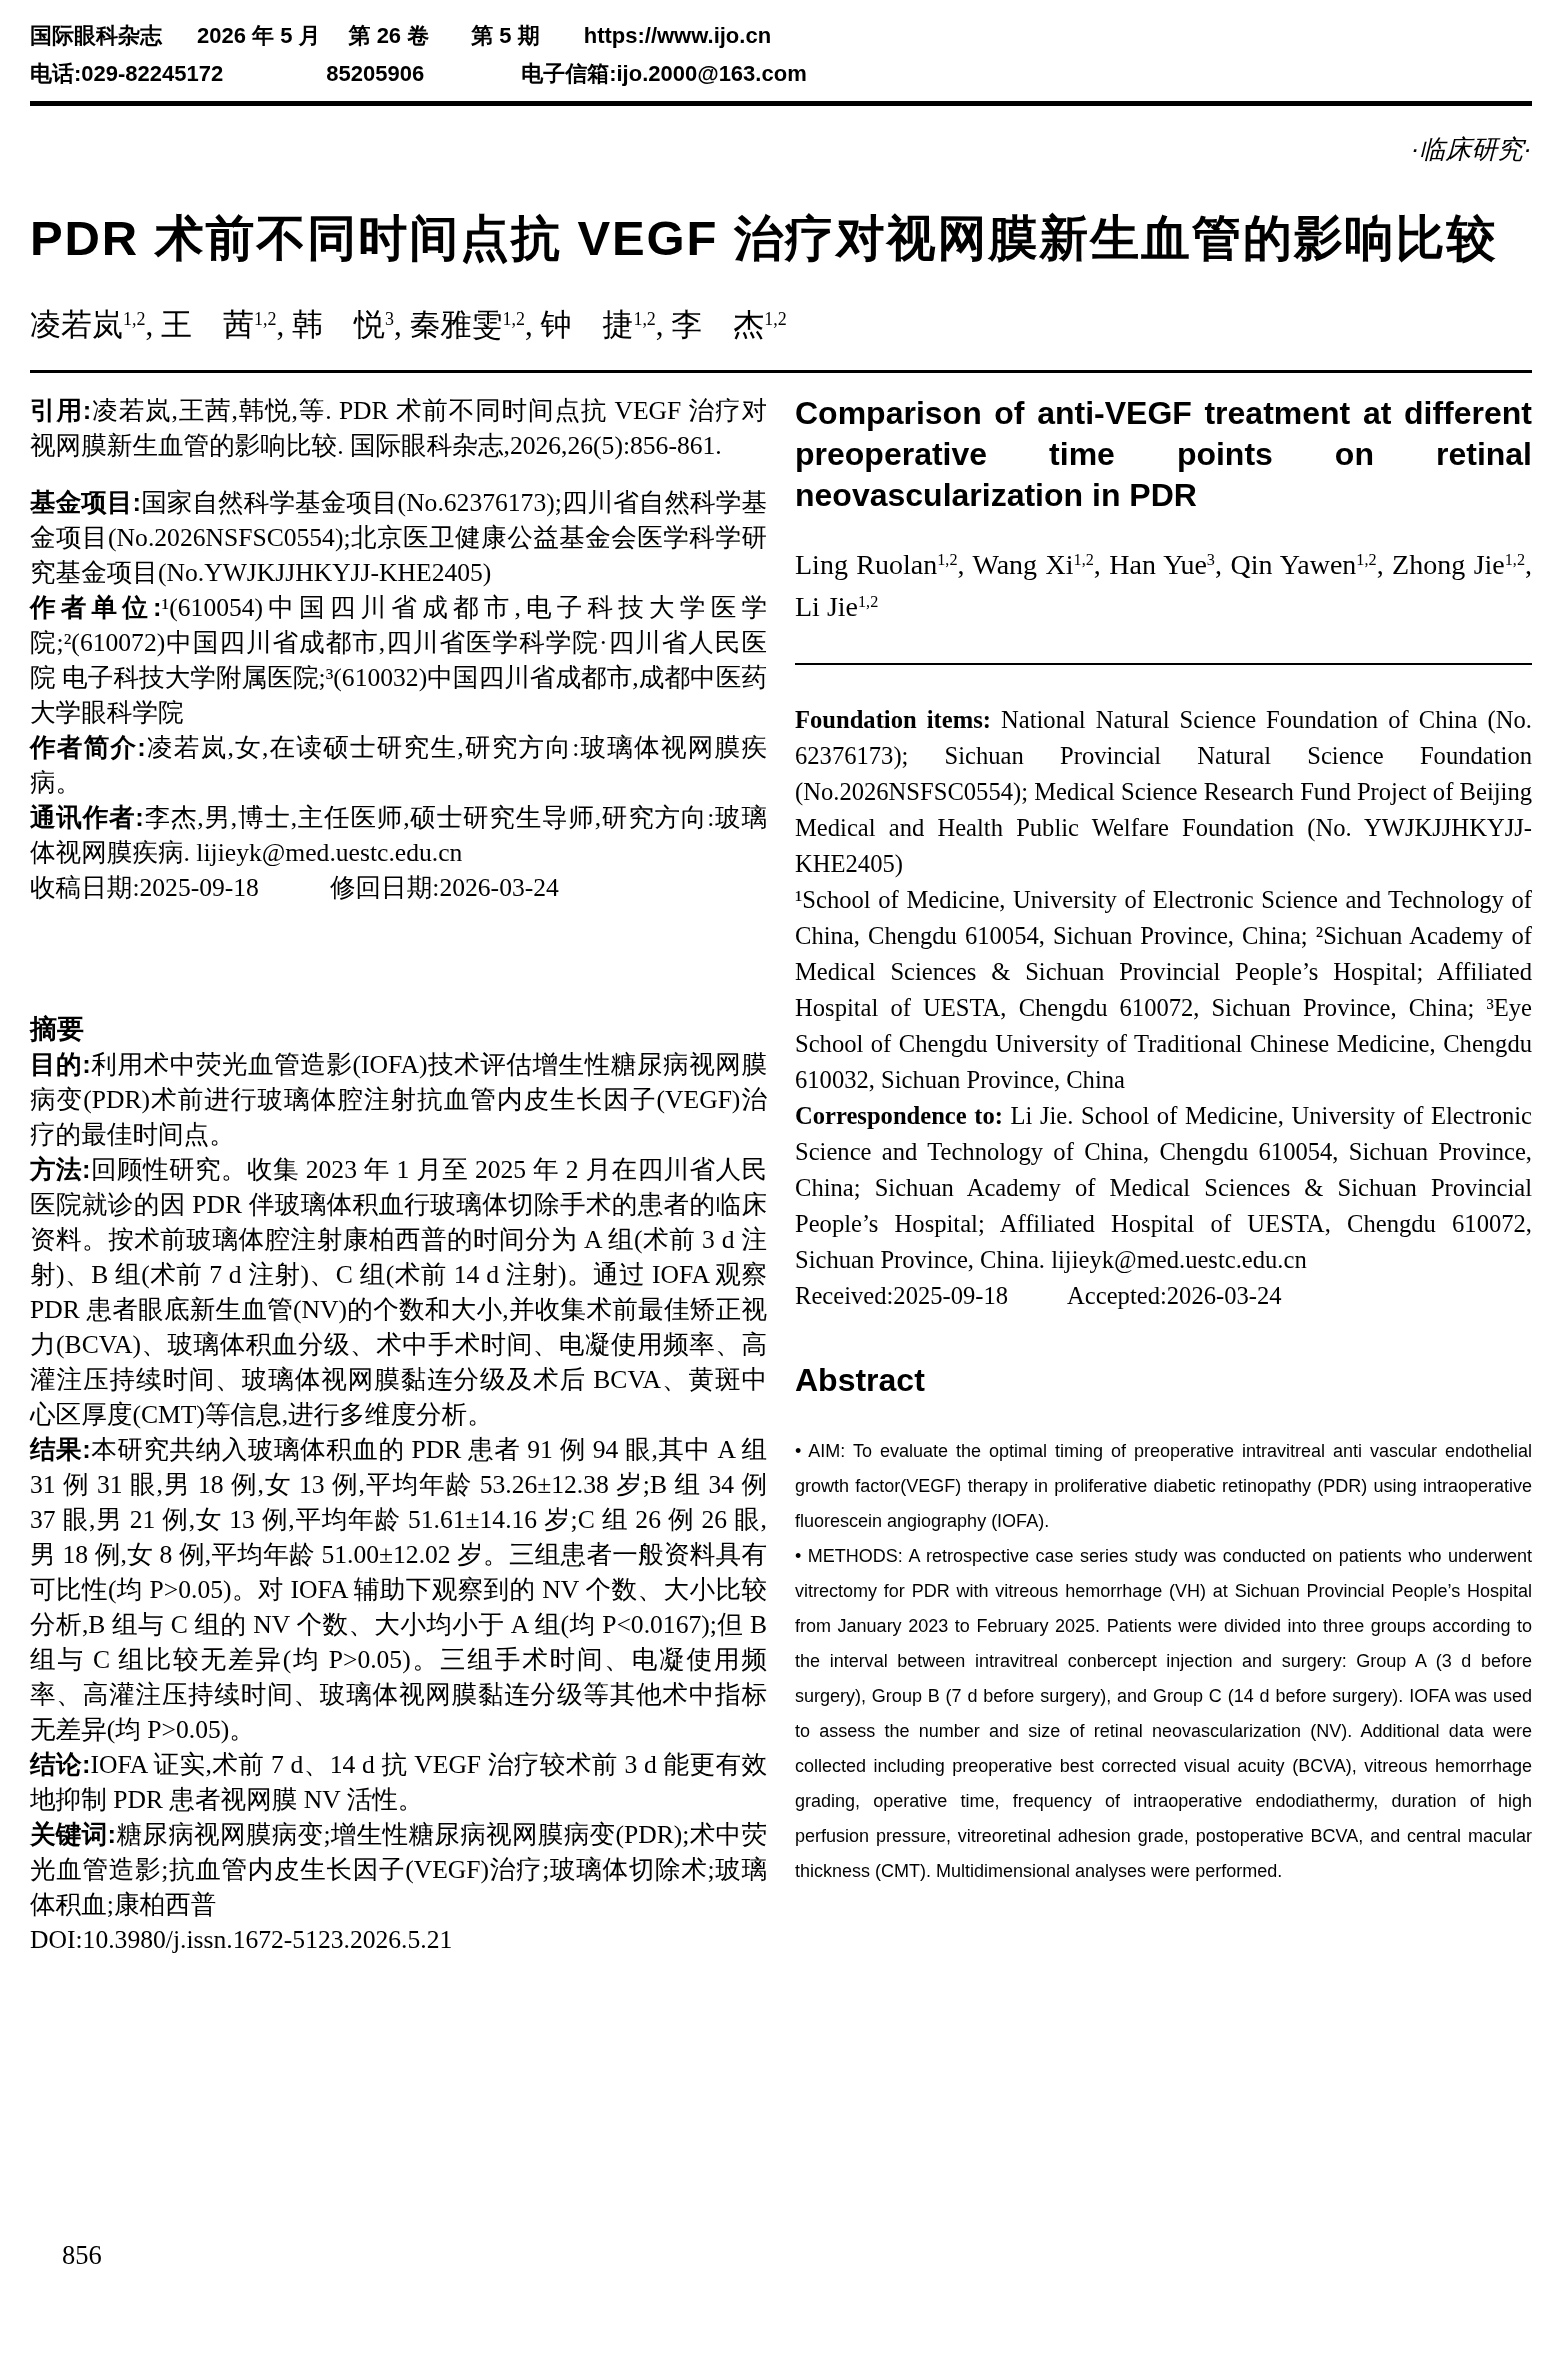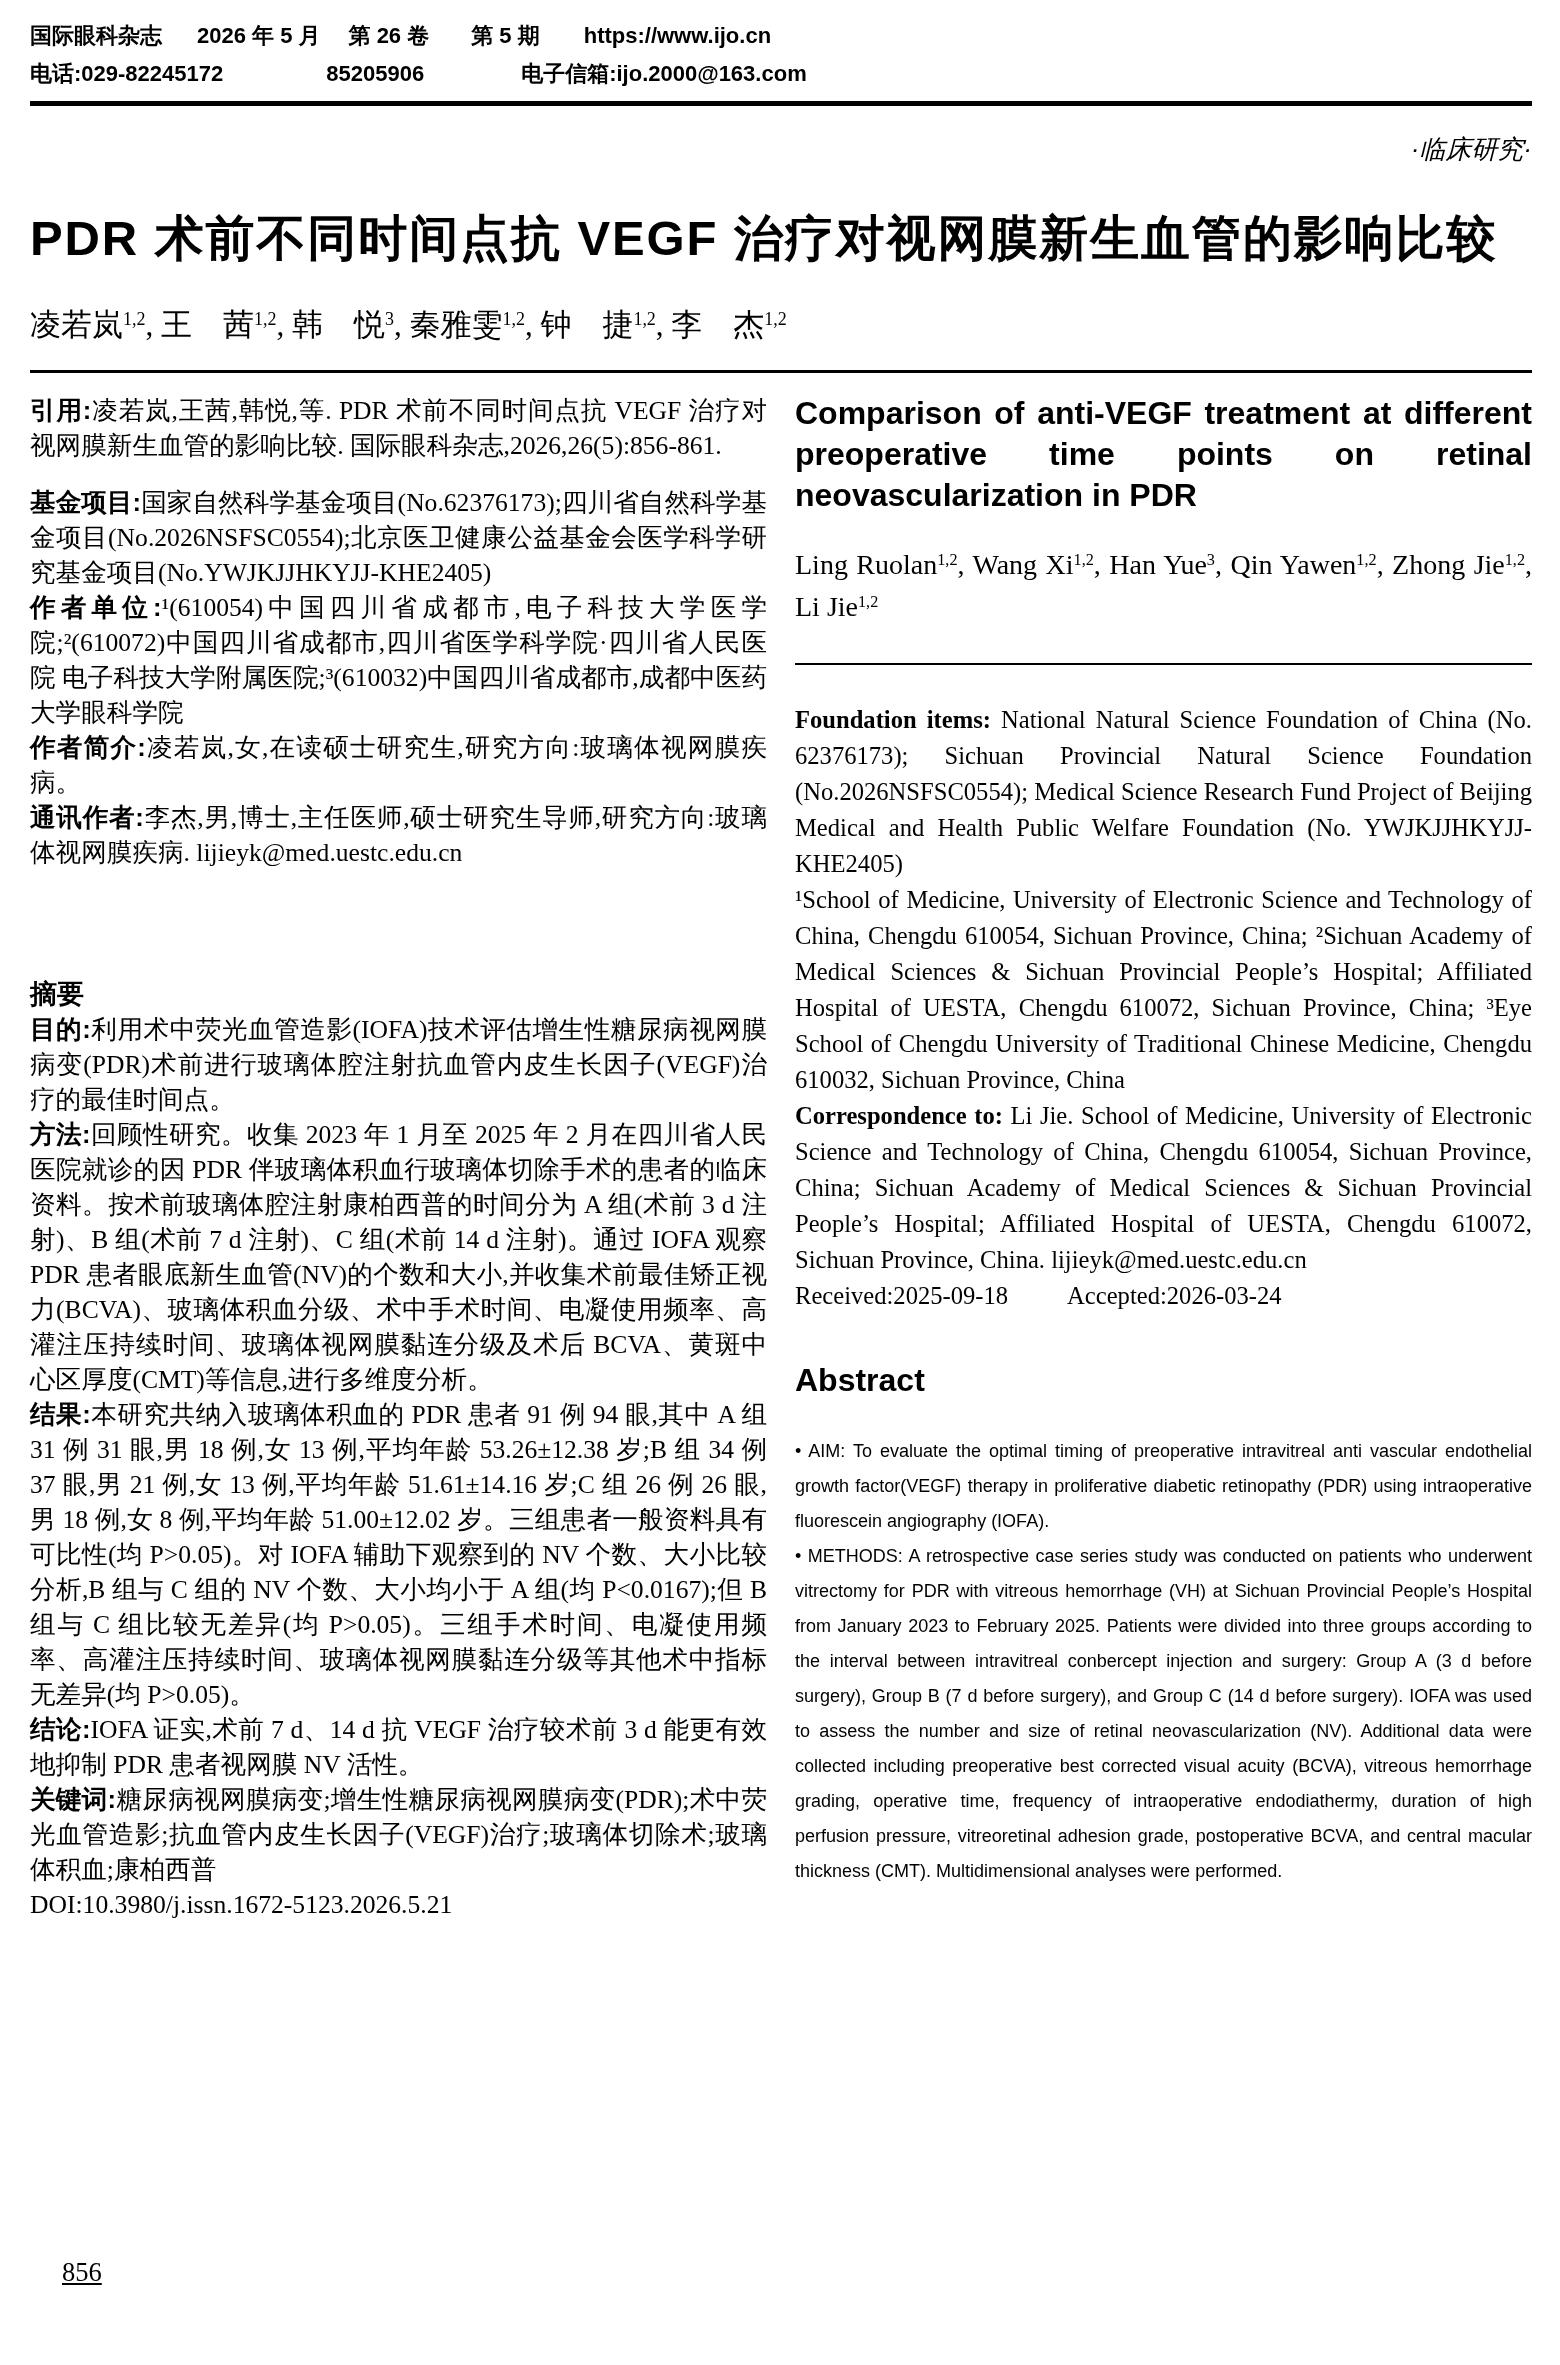--- a/index.html
+++ b/index.html
@@ -78,22 +78,22 @@
   .lbl-en { font-weight: 700; }
   .dates-en .sep-gap2 { display: inline-block; width: 59px; }
   .abstract-en-heading {
     margin-top: 44px; font-family: "Liberation Sans", sans-serif; font-weight: 700;
     font-size: 32px; line-height: 44px; text-align: left;
   }
   .abs-para { margin: 0; font-family: "Liberation Sans", sans-serif;
               font-size: 18px; line-height: 35px; text-align: justify; }
 
   .page-number {
-    position: absolute; left: 62px; bottom: 78px;
-    font-family: "Liberation Serif", serif; font-size: 26.5px; text-decoration: underline;
+    position: absolute; left: 62px; bottom: 95px;
+    font-family: "Liberation Serif", serif; font-size: 26.5px;
   }
 </style>
 </head>
 <body>
 
 <div class="page">
 
   <div class="hdr-row hdr-row1">
     <span class="m1">国际眼科杂志</span>
     <span class="m2">2026 年 5 月</span>
@@ -128,20 +128,21 @@
       <p><span class="lbl-cn">引用:</span><span>凌若岚,王茜,韩悦,等. PDR 术前不同时间点抗 VEGF 治疗对视网膜新生血管的影响比较. 国际眼科杂志,2026,26(5):856-861.</span></p>
 
       <p class="gap-top-sm"><span class="lbl-cn">基金项目:</span><span>国家自然科学基金项目(No.62376173);四川省自然科学基金项目(No.2026NSFSC0554);北京医卫健康公益基金会医学科学研究基金项目(No.YWJKJJHKYJJ-KHE2405)</span></p>
 
       <p><span class="lbl-cn">作者单位:</span><span>¹(610054)中国四川省成都市,电子科技大学医学院;²(610072)中国四川省成都市,四川省医学科学院·四川省人民医院 电子科技大学附属医院;³(610032)中国四川省成都市,成都中医药大学眼科学院</span></p>
 
       <p><span class="lbl-cn">作者简介:</span><span>凌若岚,女,在读硕士研究生,研究方向:玻璃体视网膜疾病。</span></p>
 
       <p><span class="lbl-cn">通讯作者:</span><span>李杰,男,博士,主任医师,硕士研究生导师,研究方向:玻璃体视网膜疾病. lijieyk@med.uestc.edu.cn</span></p>
 
+      <p class="dates-cn"><span>收稿日期:</span><span>2025-09-18</span><span class="sep-gap"></span><span>修回日期:</span><span>2026-03-24</span></p>
 
       <p class="abstract-cn-heading">摘要</p>
 
       <p><span class="lbl-cn">目的:</span><span>利用术中荧光血管造影(IOFA)技术评估增生性糖尿病视网膜病变(PDR)术前进行玻璃体腔注射抗血管内皮生长因子(VEGF)治疗的最佳时间点。</span></p>
 
       <p><span class="lbl-cn">方法:</span><span>回顾性研究。收集 2023 年 1 月至 2025 年 2 月在四川省人民医院就诊的因 PDR 伴玻璃体积血行玻璃体切除手术的患者的临床资料。按术前玻璃体腔注射康柏西普的时间分为 A 组(术前 3 d 注射)、B 组(术前 7 d 注射)、C 组(术前 14 d 注射)。通过 IOFA 观察 PDR 患者眼底新生血管(NV)的个数和大小,并收集术前最佳矫正视力(BCVA)、玻璃体积血分级、术中手术时间、电凝使用频率、高灌注压持续时间、玻璃体视网膜黏连分级及术后 BCVA、黄斑中心区厚度(CMT)等信息,进行多维度分析。</span></p>
 
       <p><span class="lbl-cn">结果:</span><span>本研究共纳入玻璃体积血的 PDR 患者 91 例 94 眼,其中 A 组 31 例 31 眼,男 18 例,女 13 例,平均年龄 53.26±12.38 岁;B 组 34 例 37 眼,男 21 例,女 13 例,平均年龄 51.61±14.16 岁;C 组 26 例 26 眼,男 18 例,女 8 例,平均年龄 51.00±12.02 岁。三组患者一般资料具有可比性(均 P&gt;0.05)。对 IOFA 辅助下观察到的 NV 个数、大小比较分析,B 组与 C 组的 NV 个数、大小均小于 A 组(均 P&lt;0.0167);但 B 组与 C 组比较无差异(均 P&gt;0.05)。三组手术时间、电凝使用频率、高灌注压持续时间、玻璃体视网膜黏连分级等其他术中指标无差异(均 P&gt;0.05)。</span></p>
 
       <p><span class="lbl-cn">结论:</span><span>IOFA 证实,术前 7 d、14 d 抗 VEGF 治疗较术前 3 d 能更有效地抑制 PDR 患者视网膜 NV 活性。</span></p>

